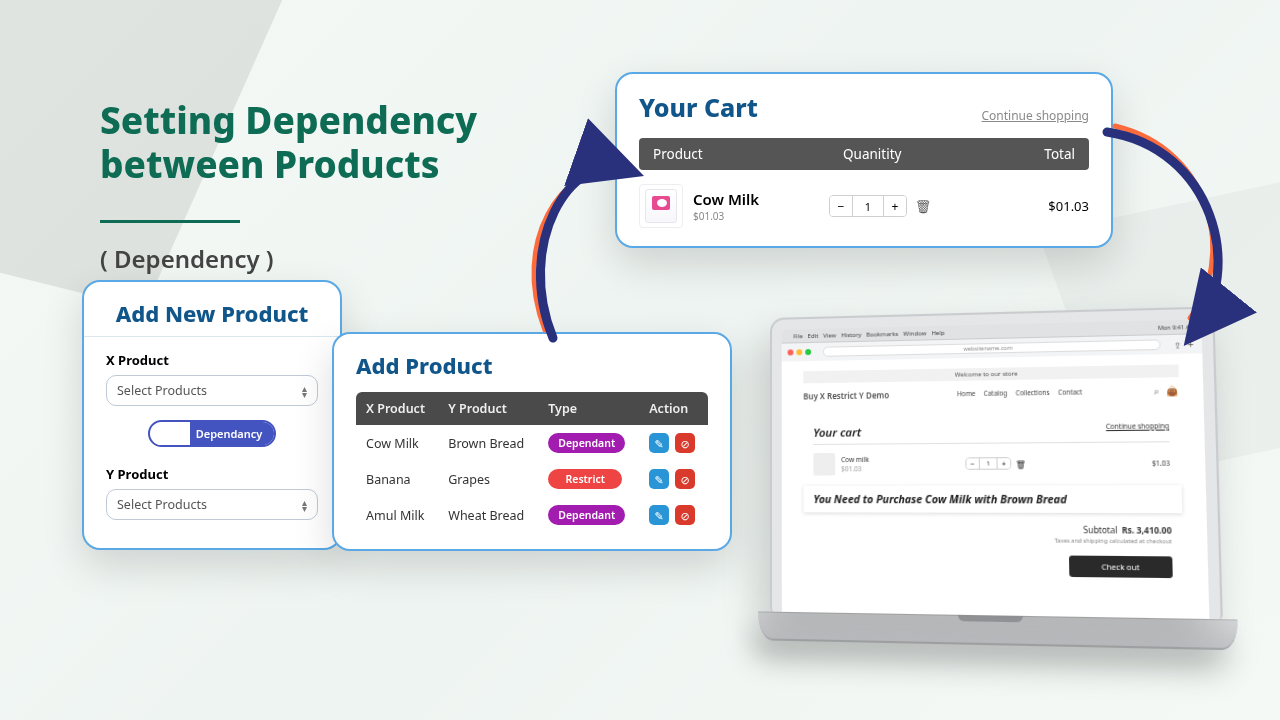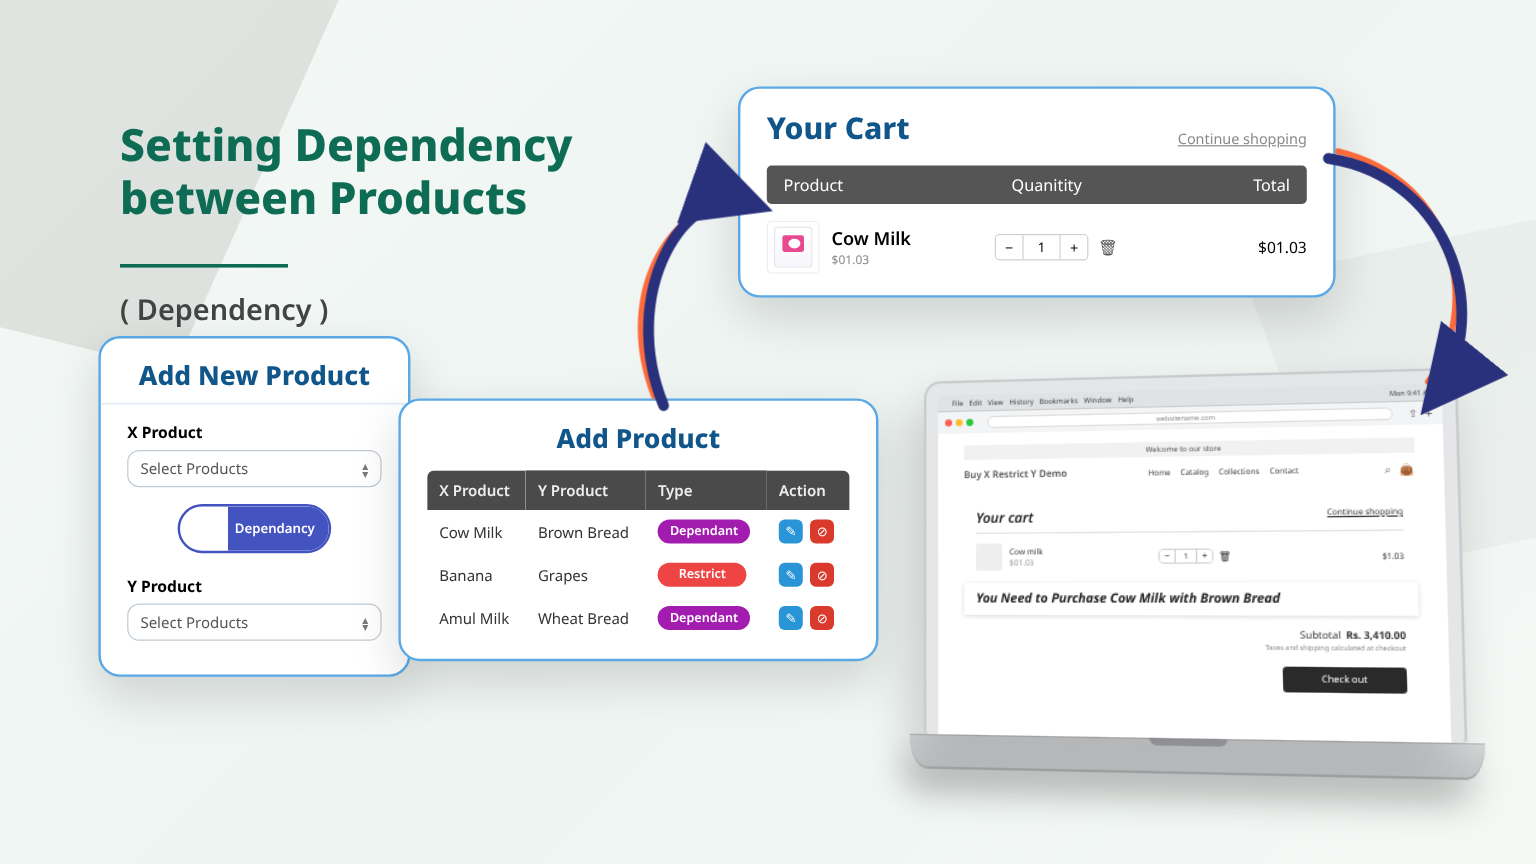--- a/index.html
+++ b/index.html
@@ -20,27 +20,27 @@
   .card h2{font-size:22px;font-weight:800}
 
   
   #add-new{left:82px;top:280px;width:260px;padding-bottom:28px}
   #add-new h2{color:#11568a;text-align:center}
   #add-new .divider{height:1px;background:#dbe7ef;margin:8px -22px 14px}
   #add-new label{font-size:13px;font-weight:700;margin-bottom:6px;display:block}
   .select{display:flex;align-items:center;justify-content:space-between;border:1px solid #bfcad4;border-radius:10px;padding:6px 10px;font-size:12.5px;color:#555;background:#fff}
   .chevrons{font-size:10px;color:#777;line-height:.6}
   .toggle-wrap{display:flex;justify-content:center;margin:14px 0 18px}
-  .toggle{display:flex;align-items:center;border:2px solid #4353c0;border-radius:999px;overflow:hidden;height:41px}
+  .toggle{display:flex;align-items:center;border:2px solid #4353c0;border-radius:999px;overflow:hidden;height:27px}
   .toggle .knob{width:38px;height:24px;background:#fff;border-radius:999px;margin:1px}
   .toggle .cap{background:#4353c0;color:#fff;font-size:11px;font-weight:600;padding:0 12px 0 6px;height:100%;display:flex;align-items:center}
 
   
   #add-product{left:332px;top:332px;width:400px}
-  #add-product h2{color:#11568a;text-align:center;margin-bottom:12px}
+  #add-product h2{color:#11568a;margin-bottom:12px}
   table.ap{width:100%;border-collapse:collapse;font-size:12.5px}
   table.ap thead tr{background:#4a4a4a;color:#eee}
   table.ap th{font-weight:600;text-align:left;padding:8px 10px}
   table.ap th:first-child{border-top-left-radius:6px}
   table.ap th:last-child{border-top-right-radius:6px}
   table.ap td{padding:8px 10px;vertical-align:middle;color:#333}
   .badge{display:inline-block;min-width:74px;text-align:center;color:#fff;font-size:10.5px;font-weight:600;border-radius:999px;padding:3px 10px}
   .badge.dep{background:#a21caf}
   .badge.res{background:#ef4444}
   .act{display:flex;gap:6px}

